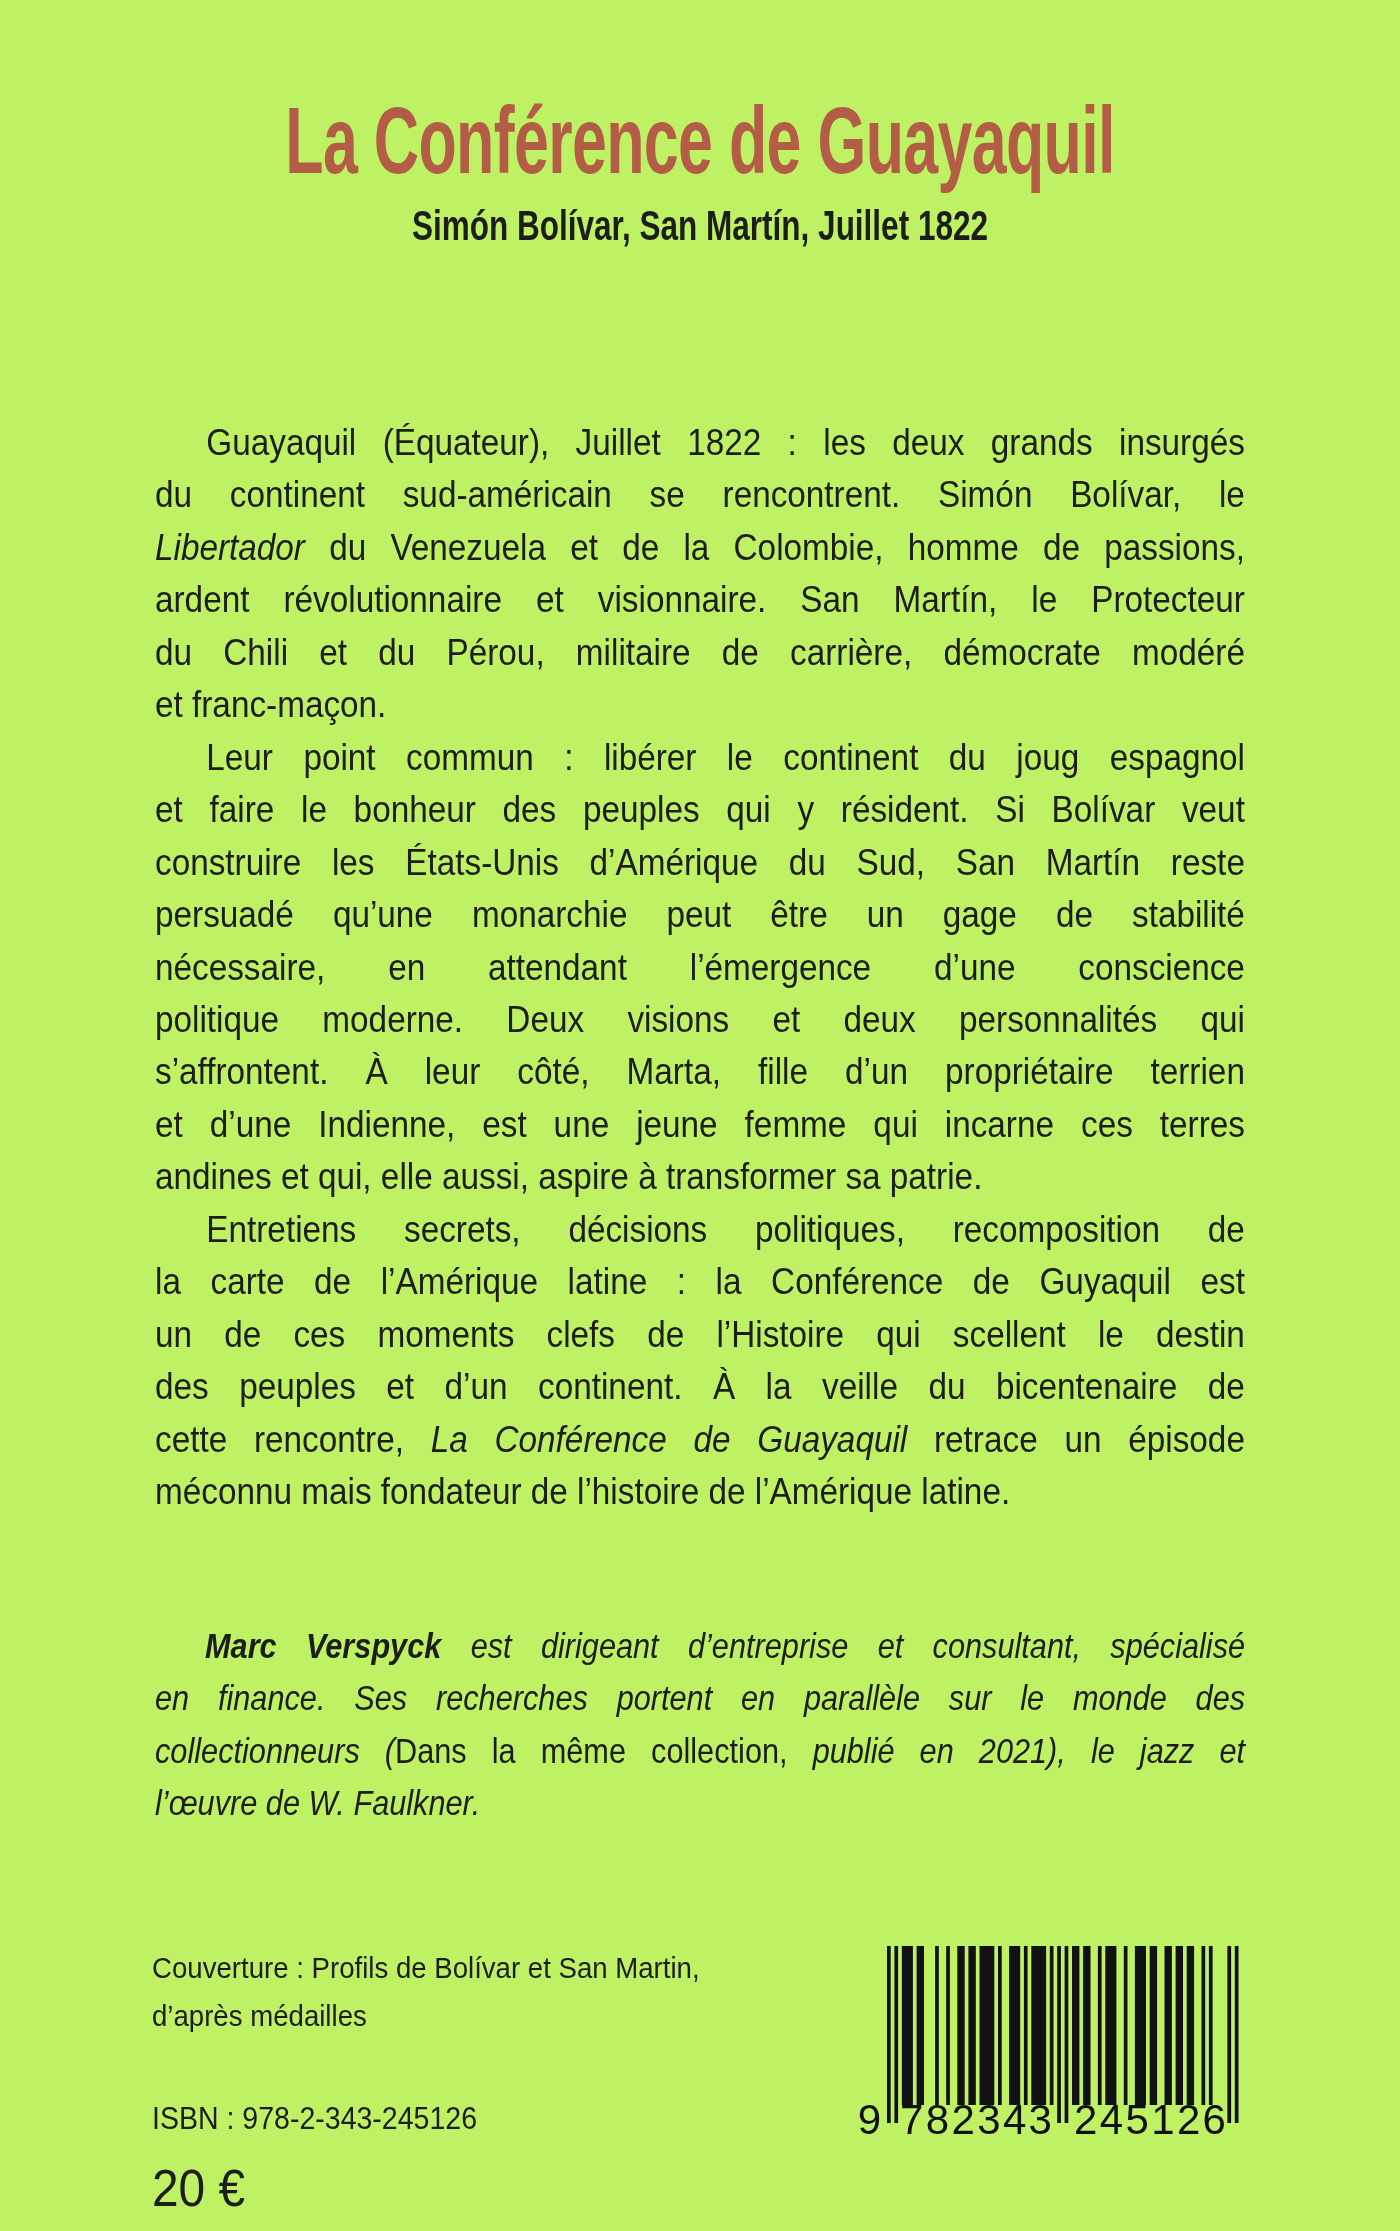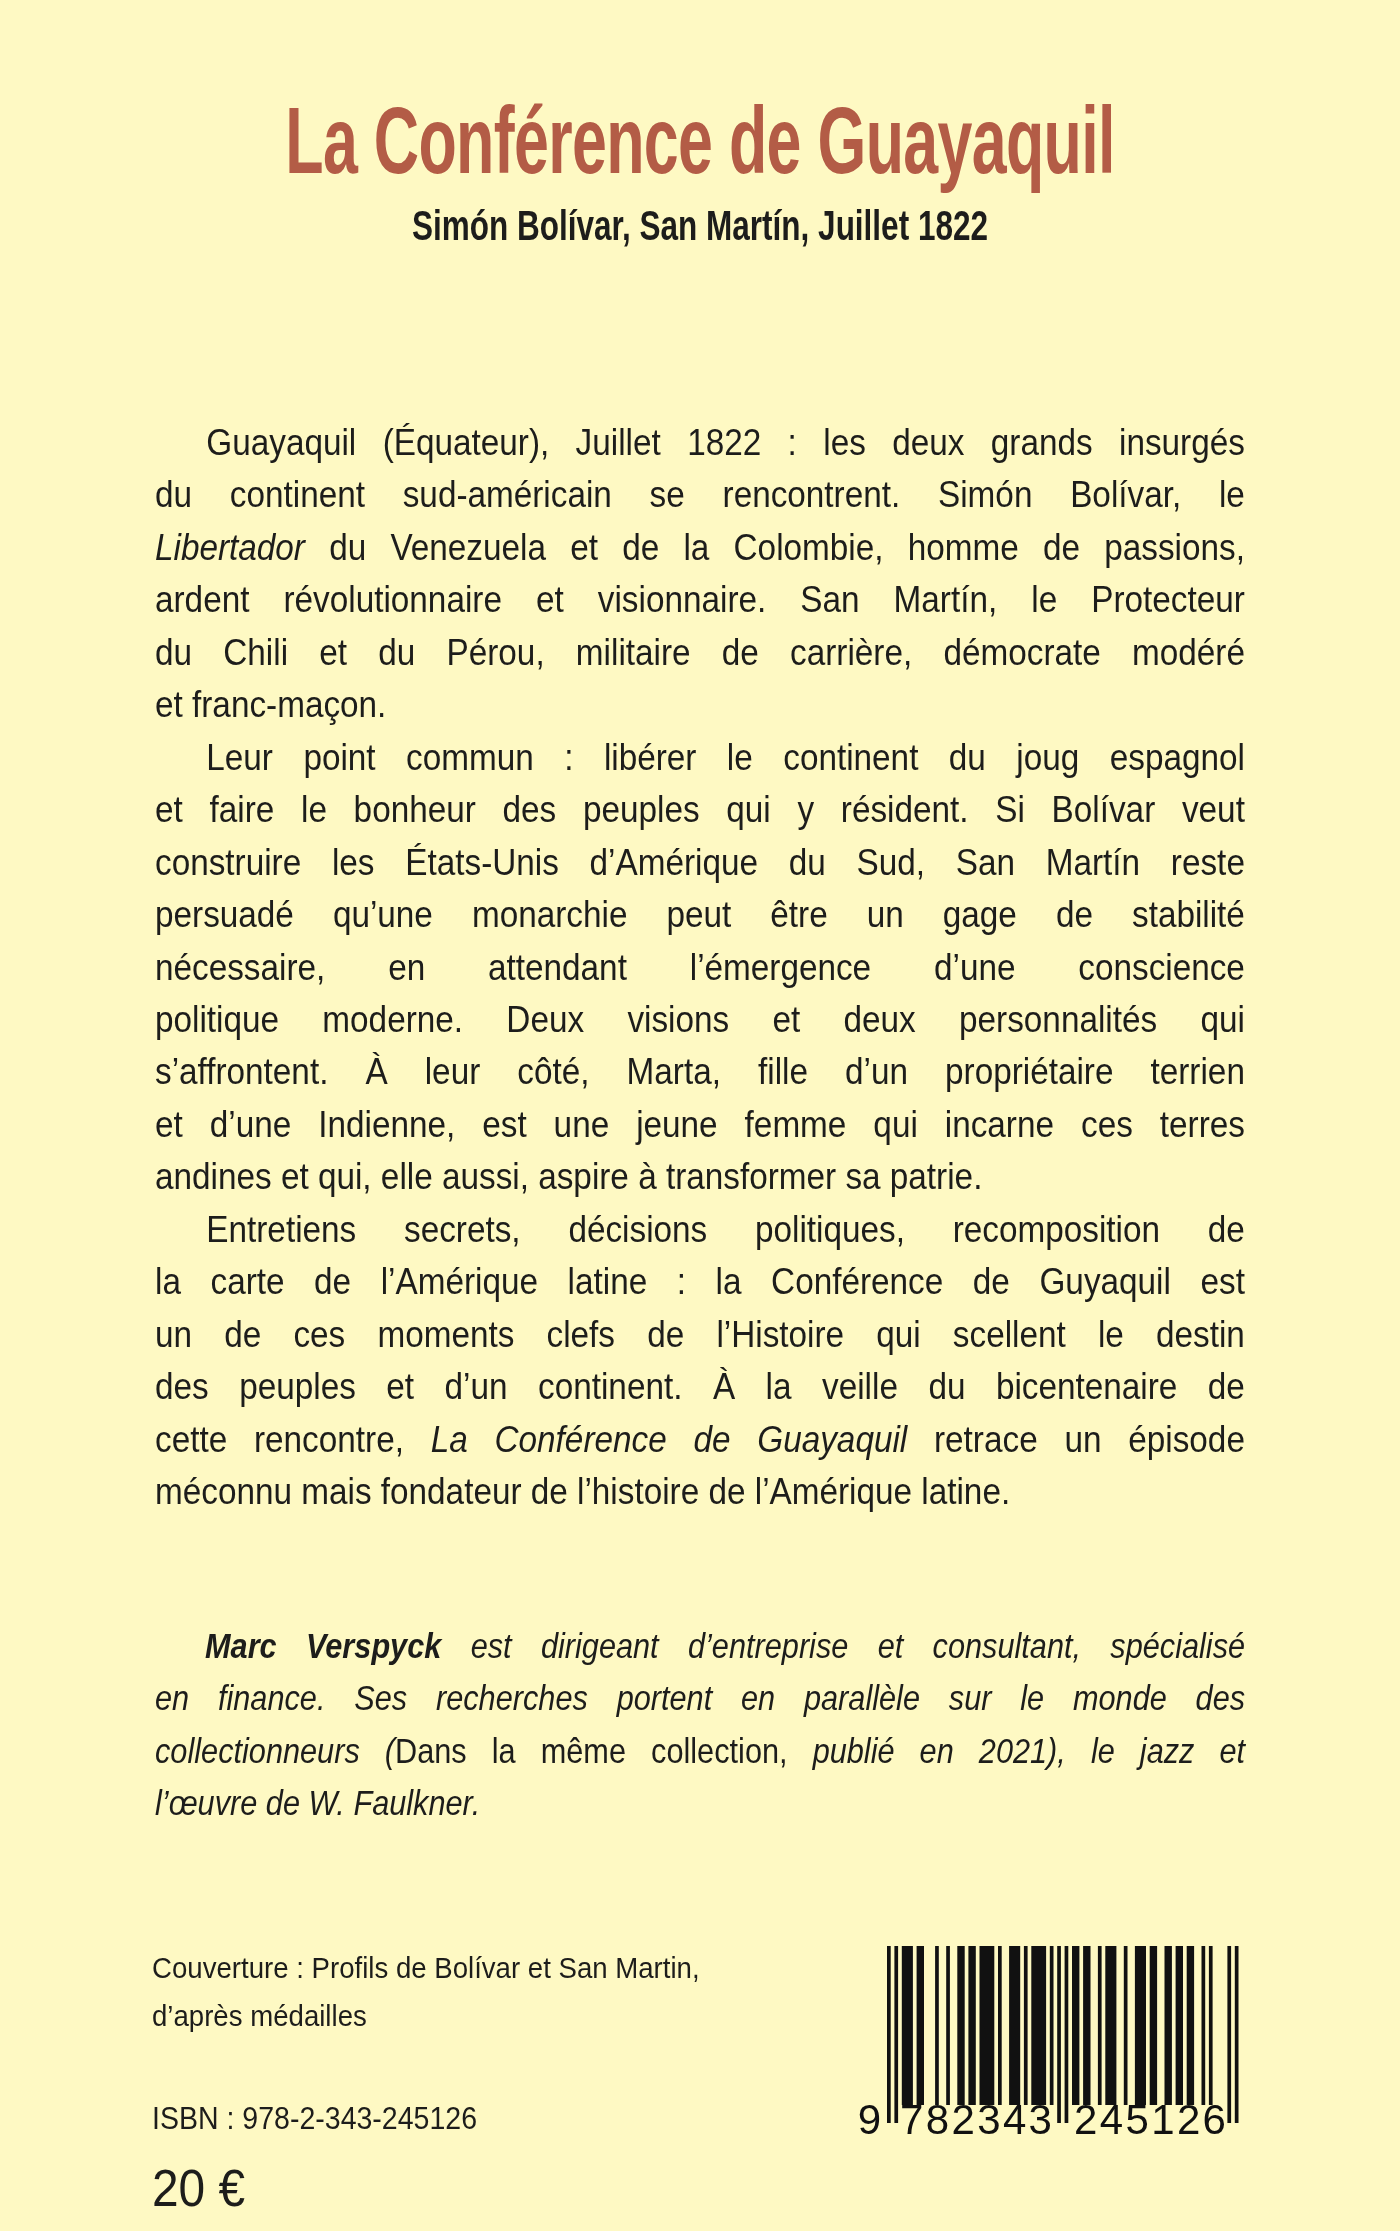--- a/index.html
+++ b/index.html
@@ -1,19 +1,19 @@
 <!DOCTYPE html>
 <html><head>
 <meta charset="utf-8">
 <style>
   html,body{margin:0;padding:0;background:#e8e8e8;}
   .page{
     position:relative;
     width:1400px;height:2231px;
-    background:#fef9c3;
+    background:#bef264;
     overflow:hidden;
     font-family:"Liberation Sans",sans-serif;
     color:#1d1d1b;
   }
   .title{
     position:absolute;top:93px;left:0;width:1400px;
     text-align:center;font-weight:bold;font-size:95px;line-height:1;
     color:#b35c46;letter-spacing:-1px;white-space:nowrap;
     transform:scaleX(.66);transform-origin:50% 0;
   }

